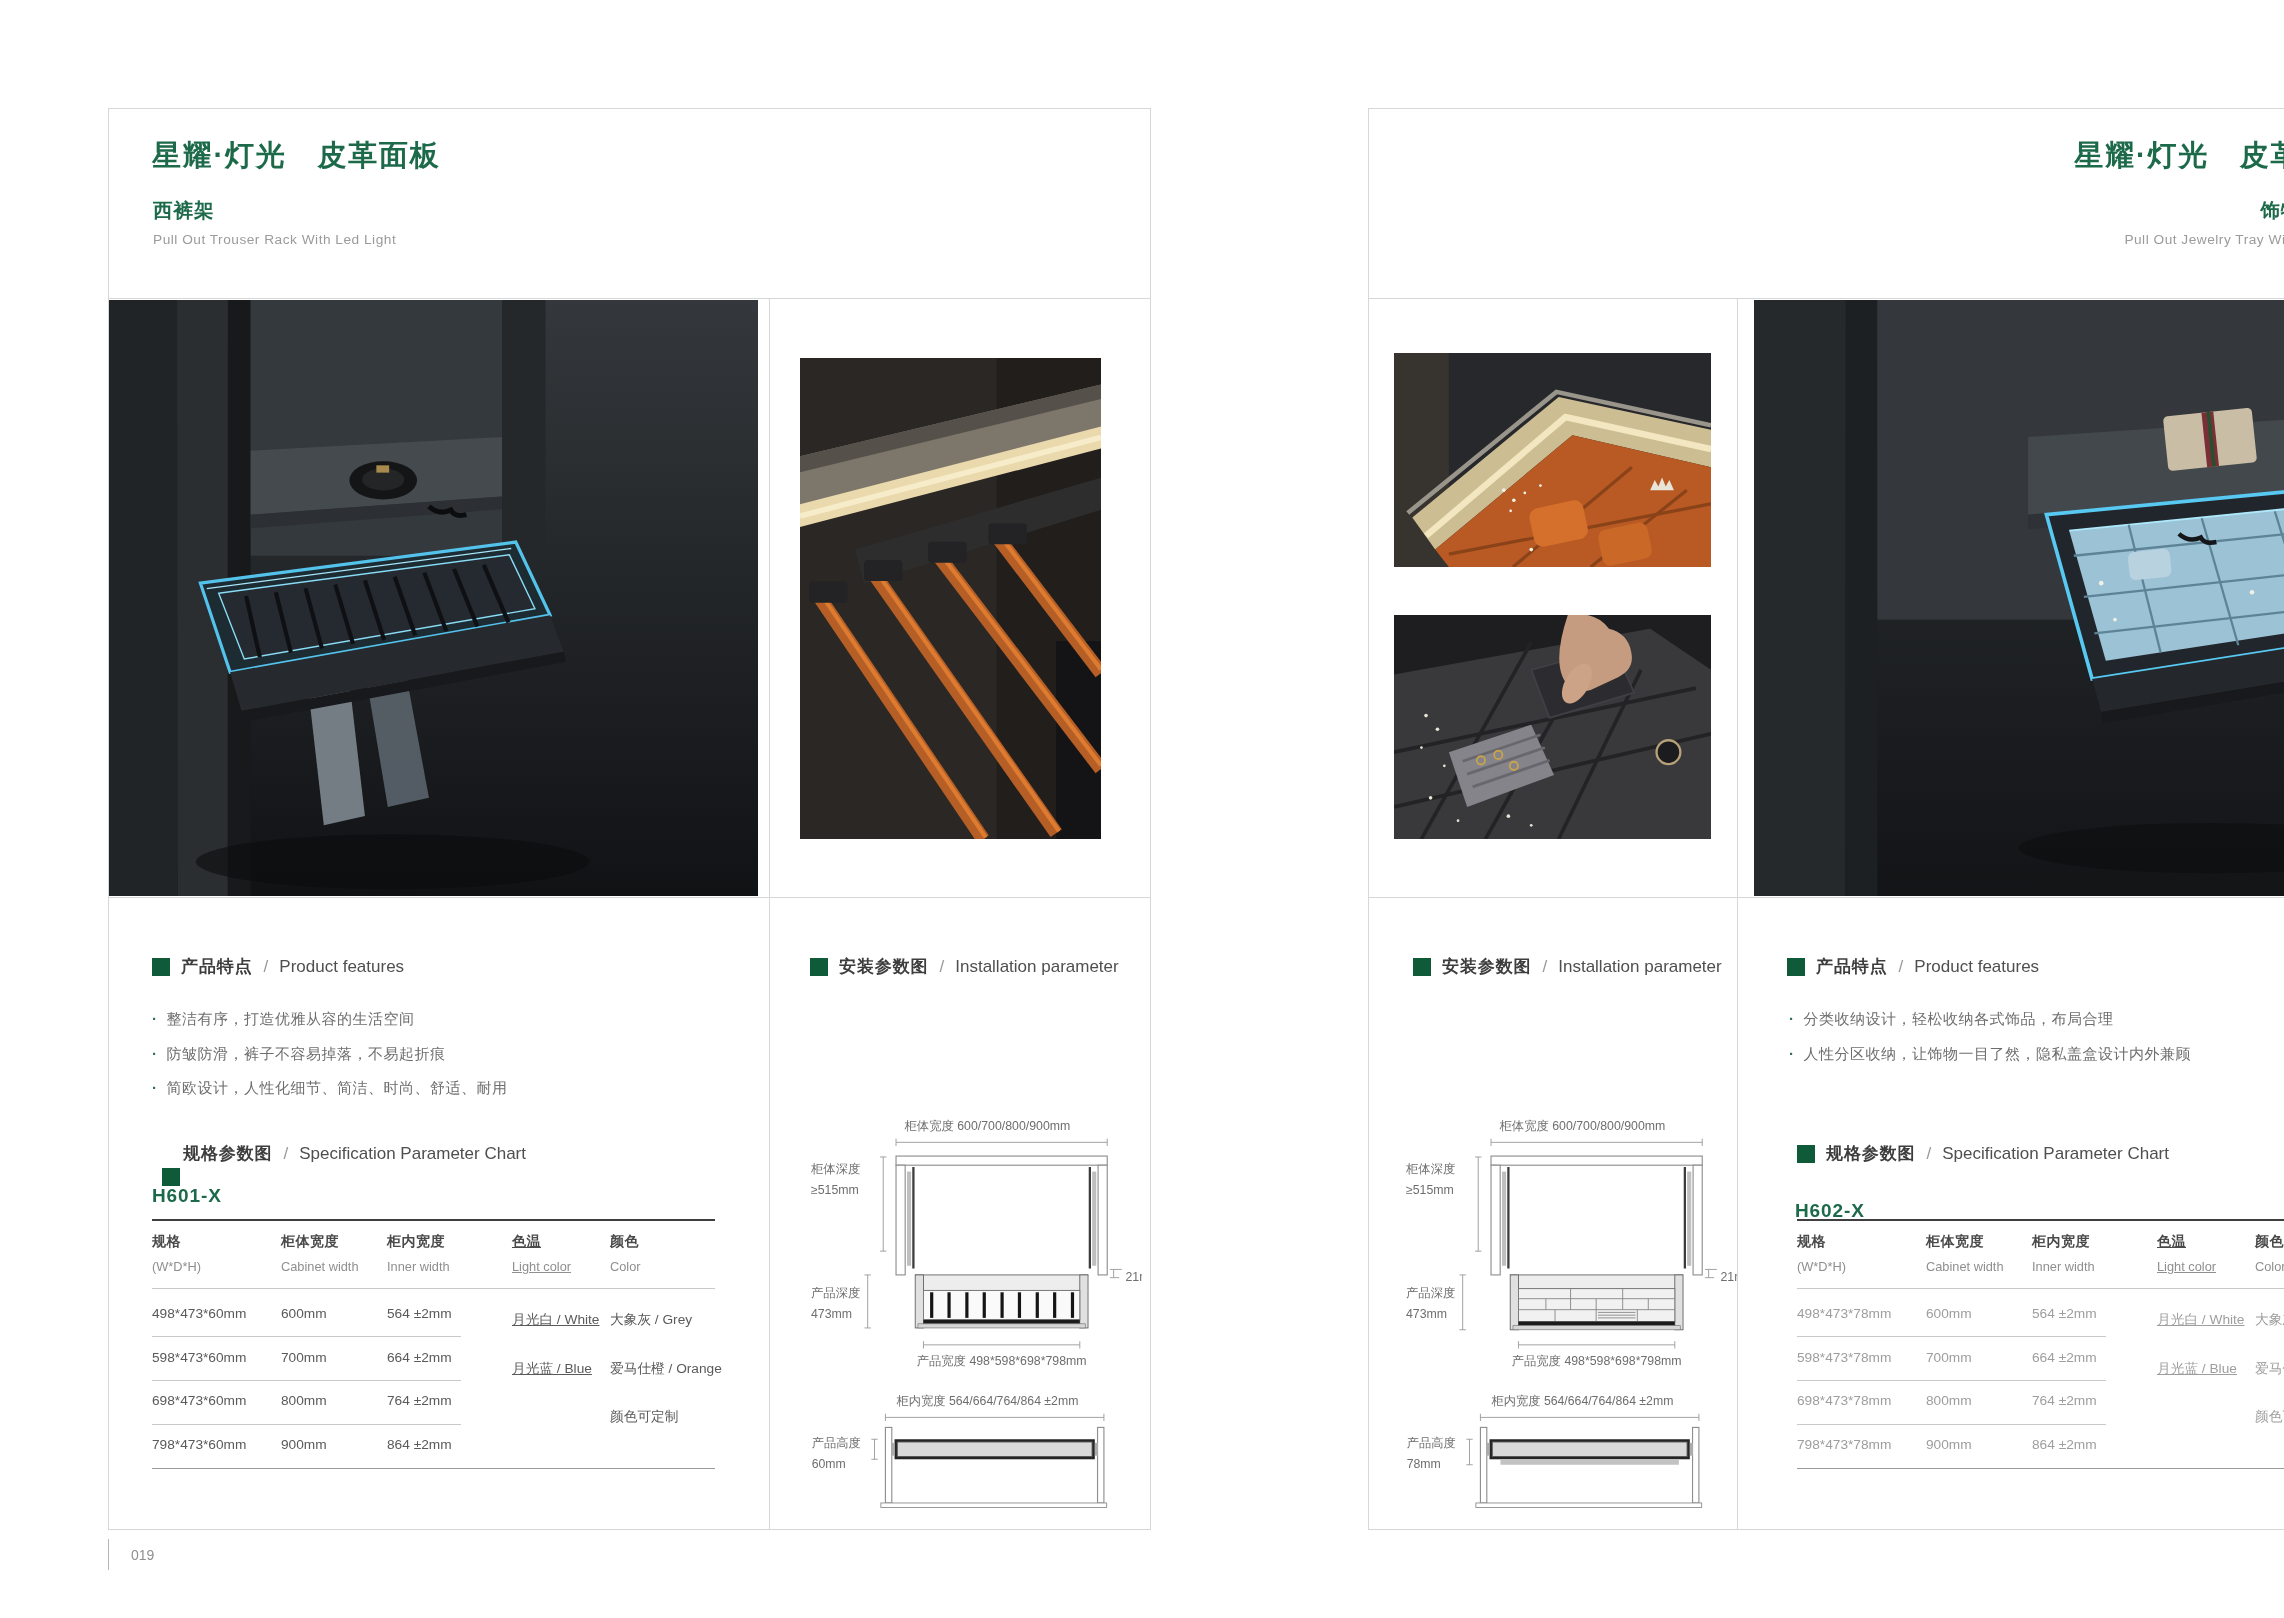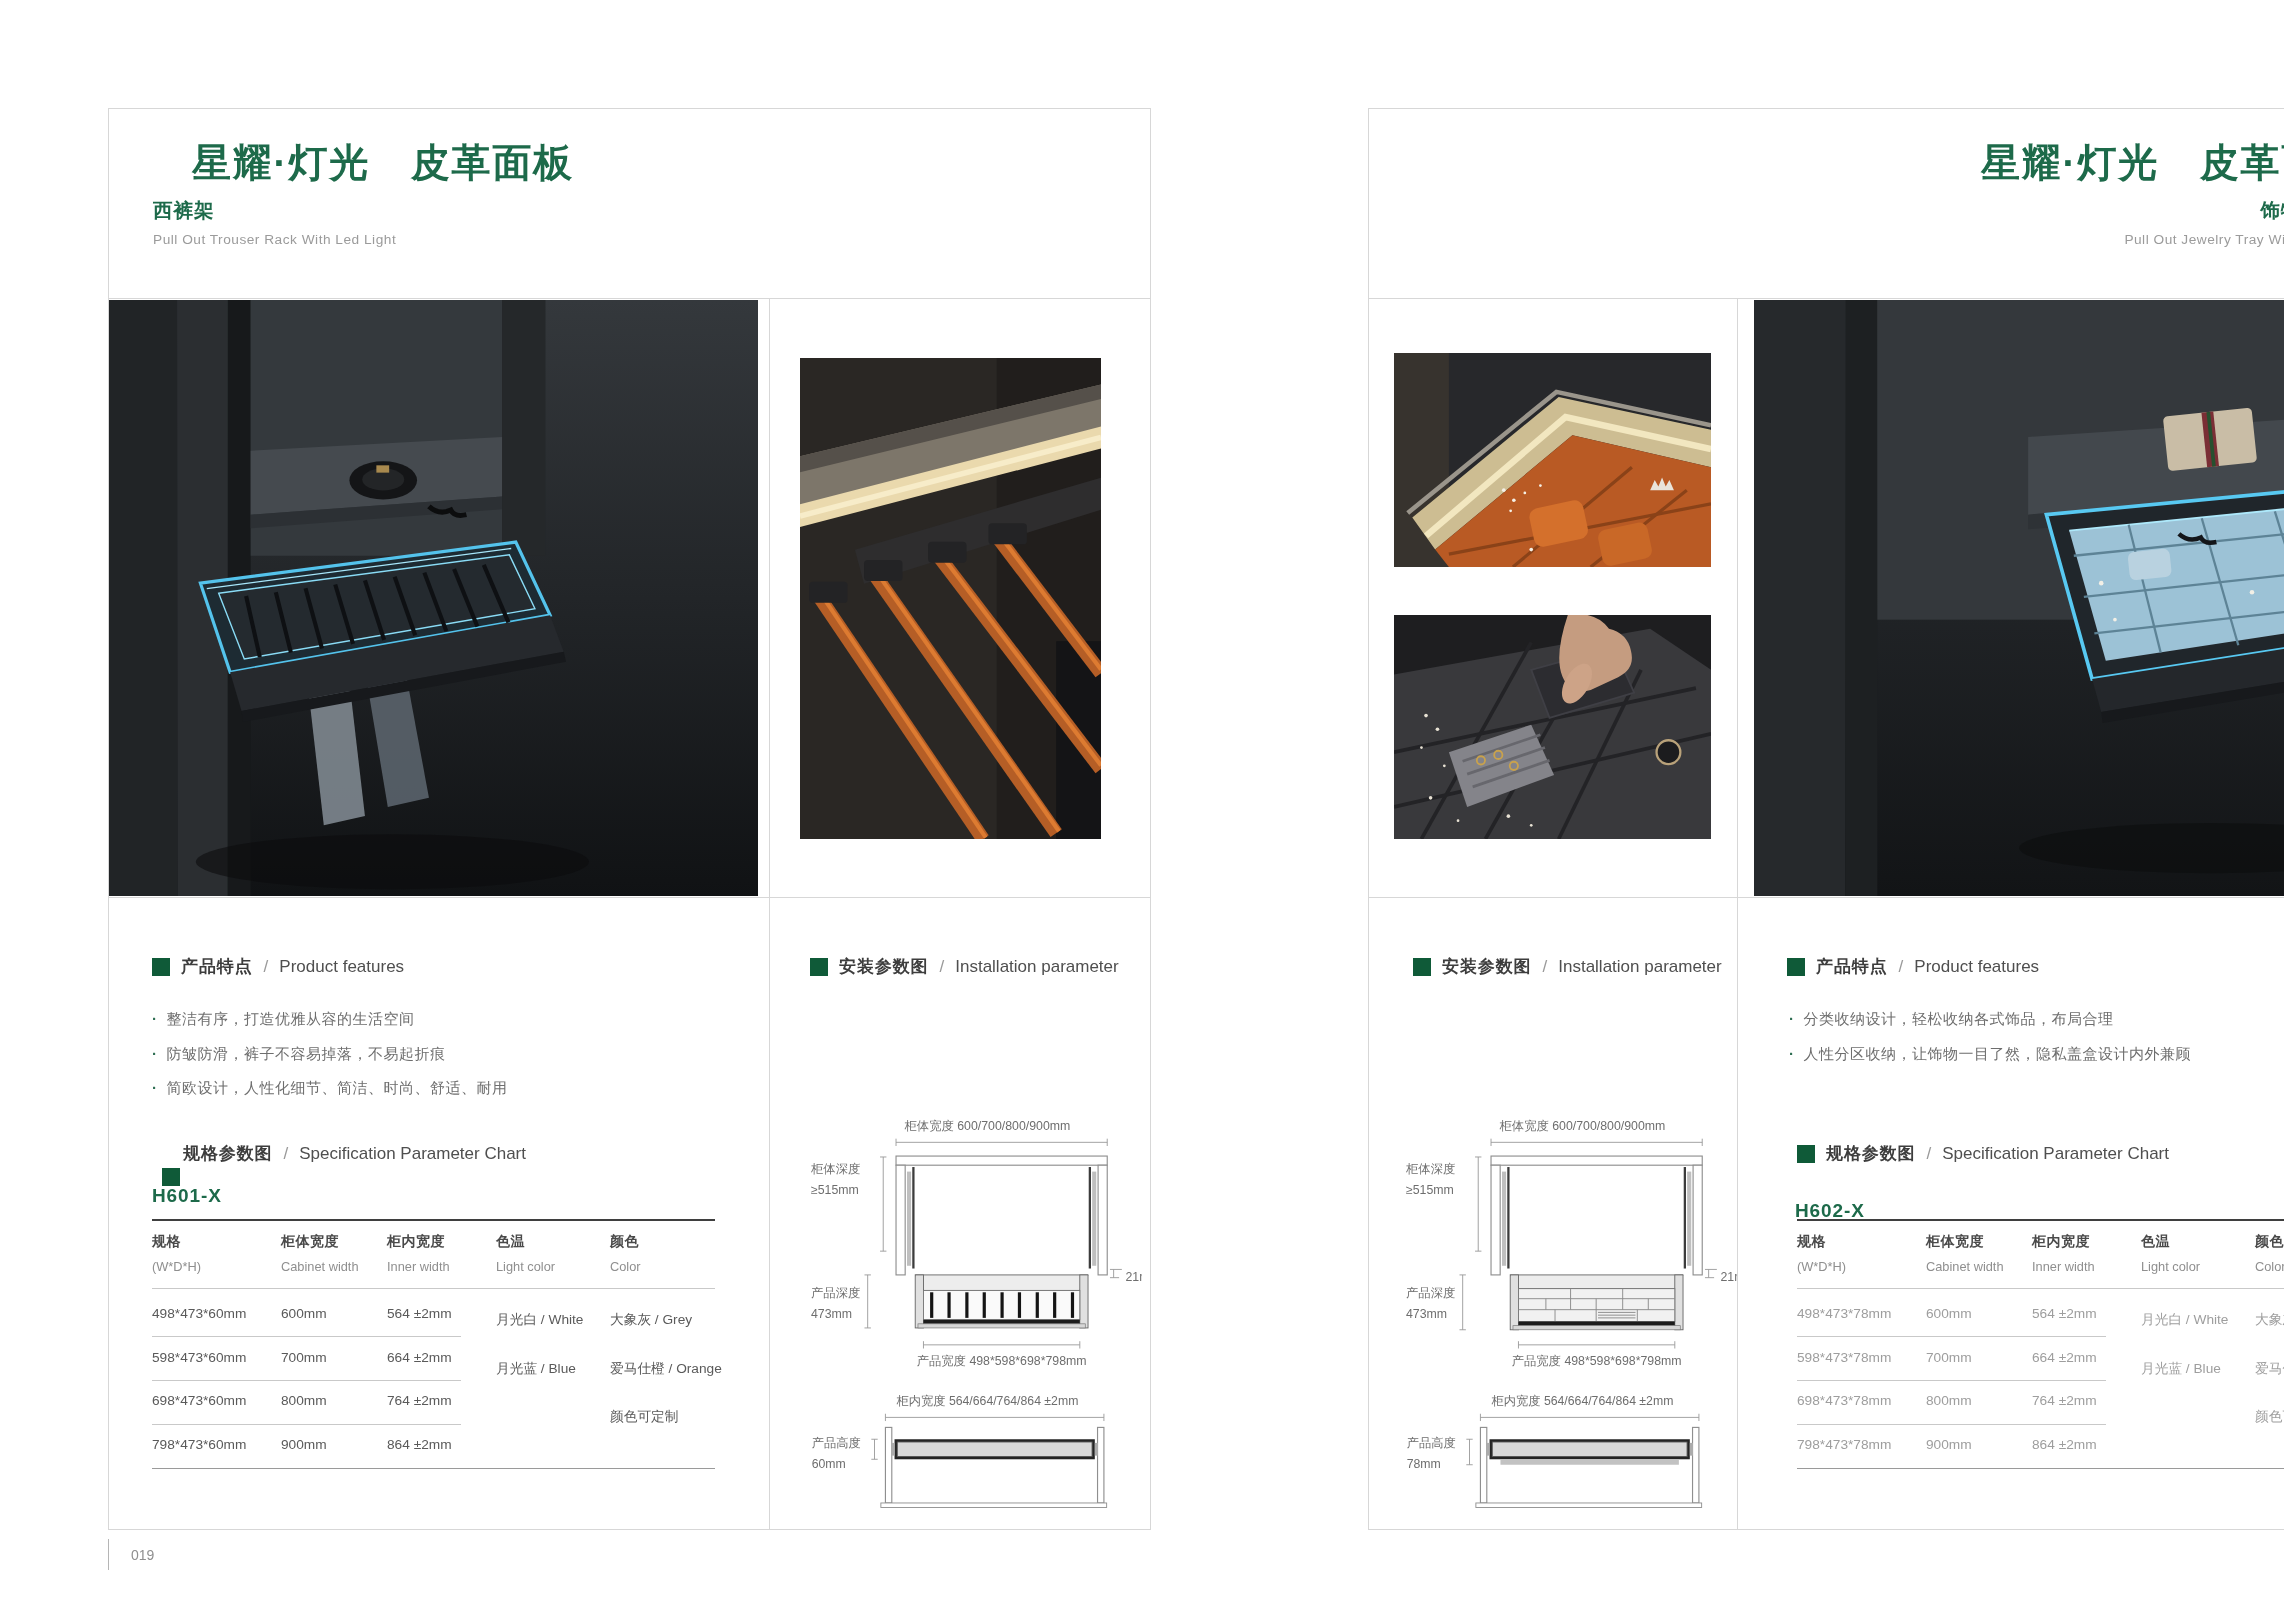--- a/index.html
+++ b/index.html
@@ -7,22 +7,22 @@
     --marker:#0f5a38;
     --line:#d7d7d7;
   }
   html,body{margin:0;padding:0;width:2482px;height:1618px;background:#ffffff;
     font-family:"Liberation Sans","DejaVu Sans",sans-serif;overflow:hidden;}
   .page{position:absolute;top:108px;height:1422px;border:0.9px solid var(--line);
     background:#fff;box-sizing:border-box;}
   #pageL{left:108px;width:1043px;}
   #pageR{left:1368px;width:1042px;}
 
-  .title{position:absolute;font-size:39px;font-weight:600;color:var(--green);
-    letter-spacing:1.8px;white-space:nowrap;margin-left:40px;}
+  .title{position:absolute;font-size:29px;font-weight:600;color:var(--green);
+    letter-spacing:1.8px;white-space:nowrap;}
   .sub-cn{position:absolute;font-size:19.6px;font-weight:600;color:var(--green);letter-spacing:0.9px;}
   .sub-en{position:absolute;font-size:13.7px;color:#9b9b9b;letter-spacing:0.5px;}
   #pageL .title{left:43px;top:26.5px;}
   #pageL .sub-cn{left:44px;top:88px;}
   #pageL .sub-en{left:44px;top:123px;}
   #pageR .title{right:46px;top:26.5px;text-align:right;}
   #pageR .sub-cn{right:46px;top:88px;text-align:right;}
   #pageR .sub-en{right:46px;top:123px;text-align:right;}
 
   .hline{position:absolute;height:0.9px;background:var(--line);}
@@ -49,21 +49,21 @@
   .spec-table{position:absolute;width:563px;height:256px;text-align:right;}
   .spec-table .tline{position:absolute;left:0;right:0;height:0.9px;background:#c9c9c9;}
   .spec-table .thick{height:2.3px;background:#3f3f3f;}
   .spec-table .bottomline{background:#9a9a9a;}
   .spec-table .sep{position:absolute;left:0;width:309px;height:0.9px;background:#c9c9c9;}
   .th,.td{position:absolute;white-space:nowrap;}
   .th.cn{font-size:14px;color:#4a4a4a;font-weight:600;letter-spacing:0.5px;}
   .th.en{font-size:12.8px;color:#8f8f8f;}
   .td{font-size:13.7px;color:#5a5a5a;}
   #pageR .td{color:#9e9e9e;}
-  .c0{left:0;} .c1{left:129px;} .c2{left:235px;} .c3{left:344px;} .c4{left:458px;}
+  .c0{left:0;} .c1{left:129px;} .c2{left:235px;} .c3{left:360px;text-decoration:underline;} .c4{left:458px;}
   .hr1{top:13.7px;} .hr2{top:40px;}
   .tl-thin{top:69px;}
   .r1{top:87px;} .r2{top:131px;} .r3{top:174px;} .r4{top:218px;}
   .s1{top:117px;} .s2{top:161px;} .s3{top:205px;}
   .o1{top:92px;} .o2{top:141px;} .o3{top:189px;}
   .tl-bot{top:249px;}
 
   .dia{position:absolute;}
   .dia text{font-size:27px;fill:#6e6e6e;font-family:"Liberation Sans","DejaVu Sans",sans-serif;}
 

